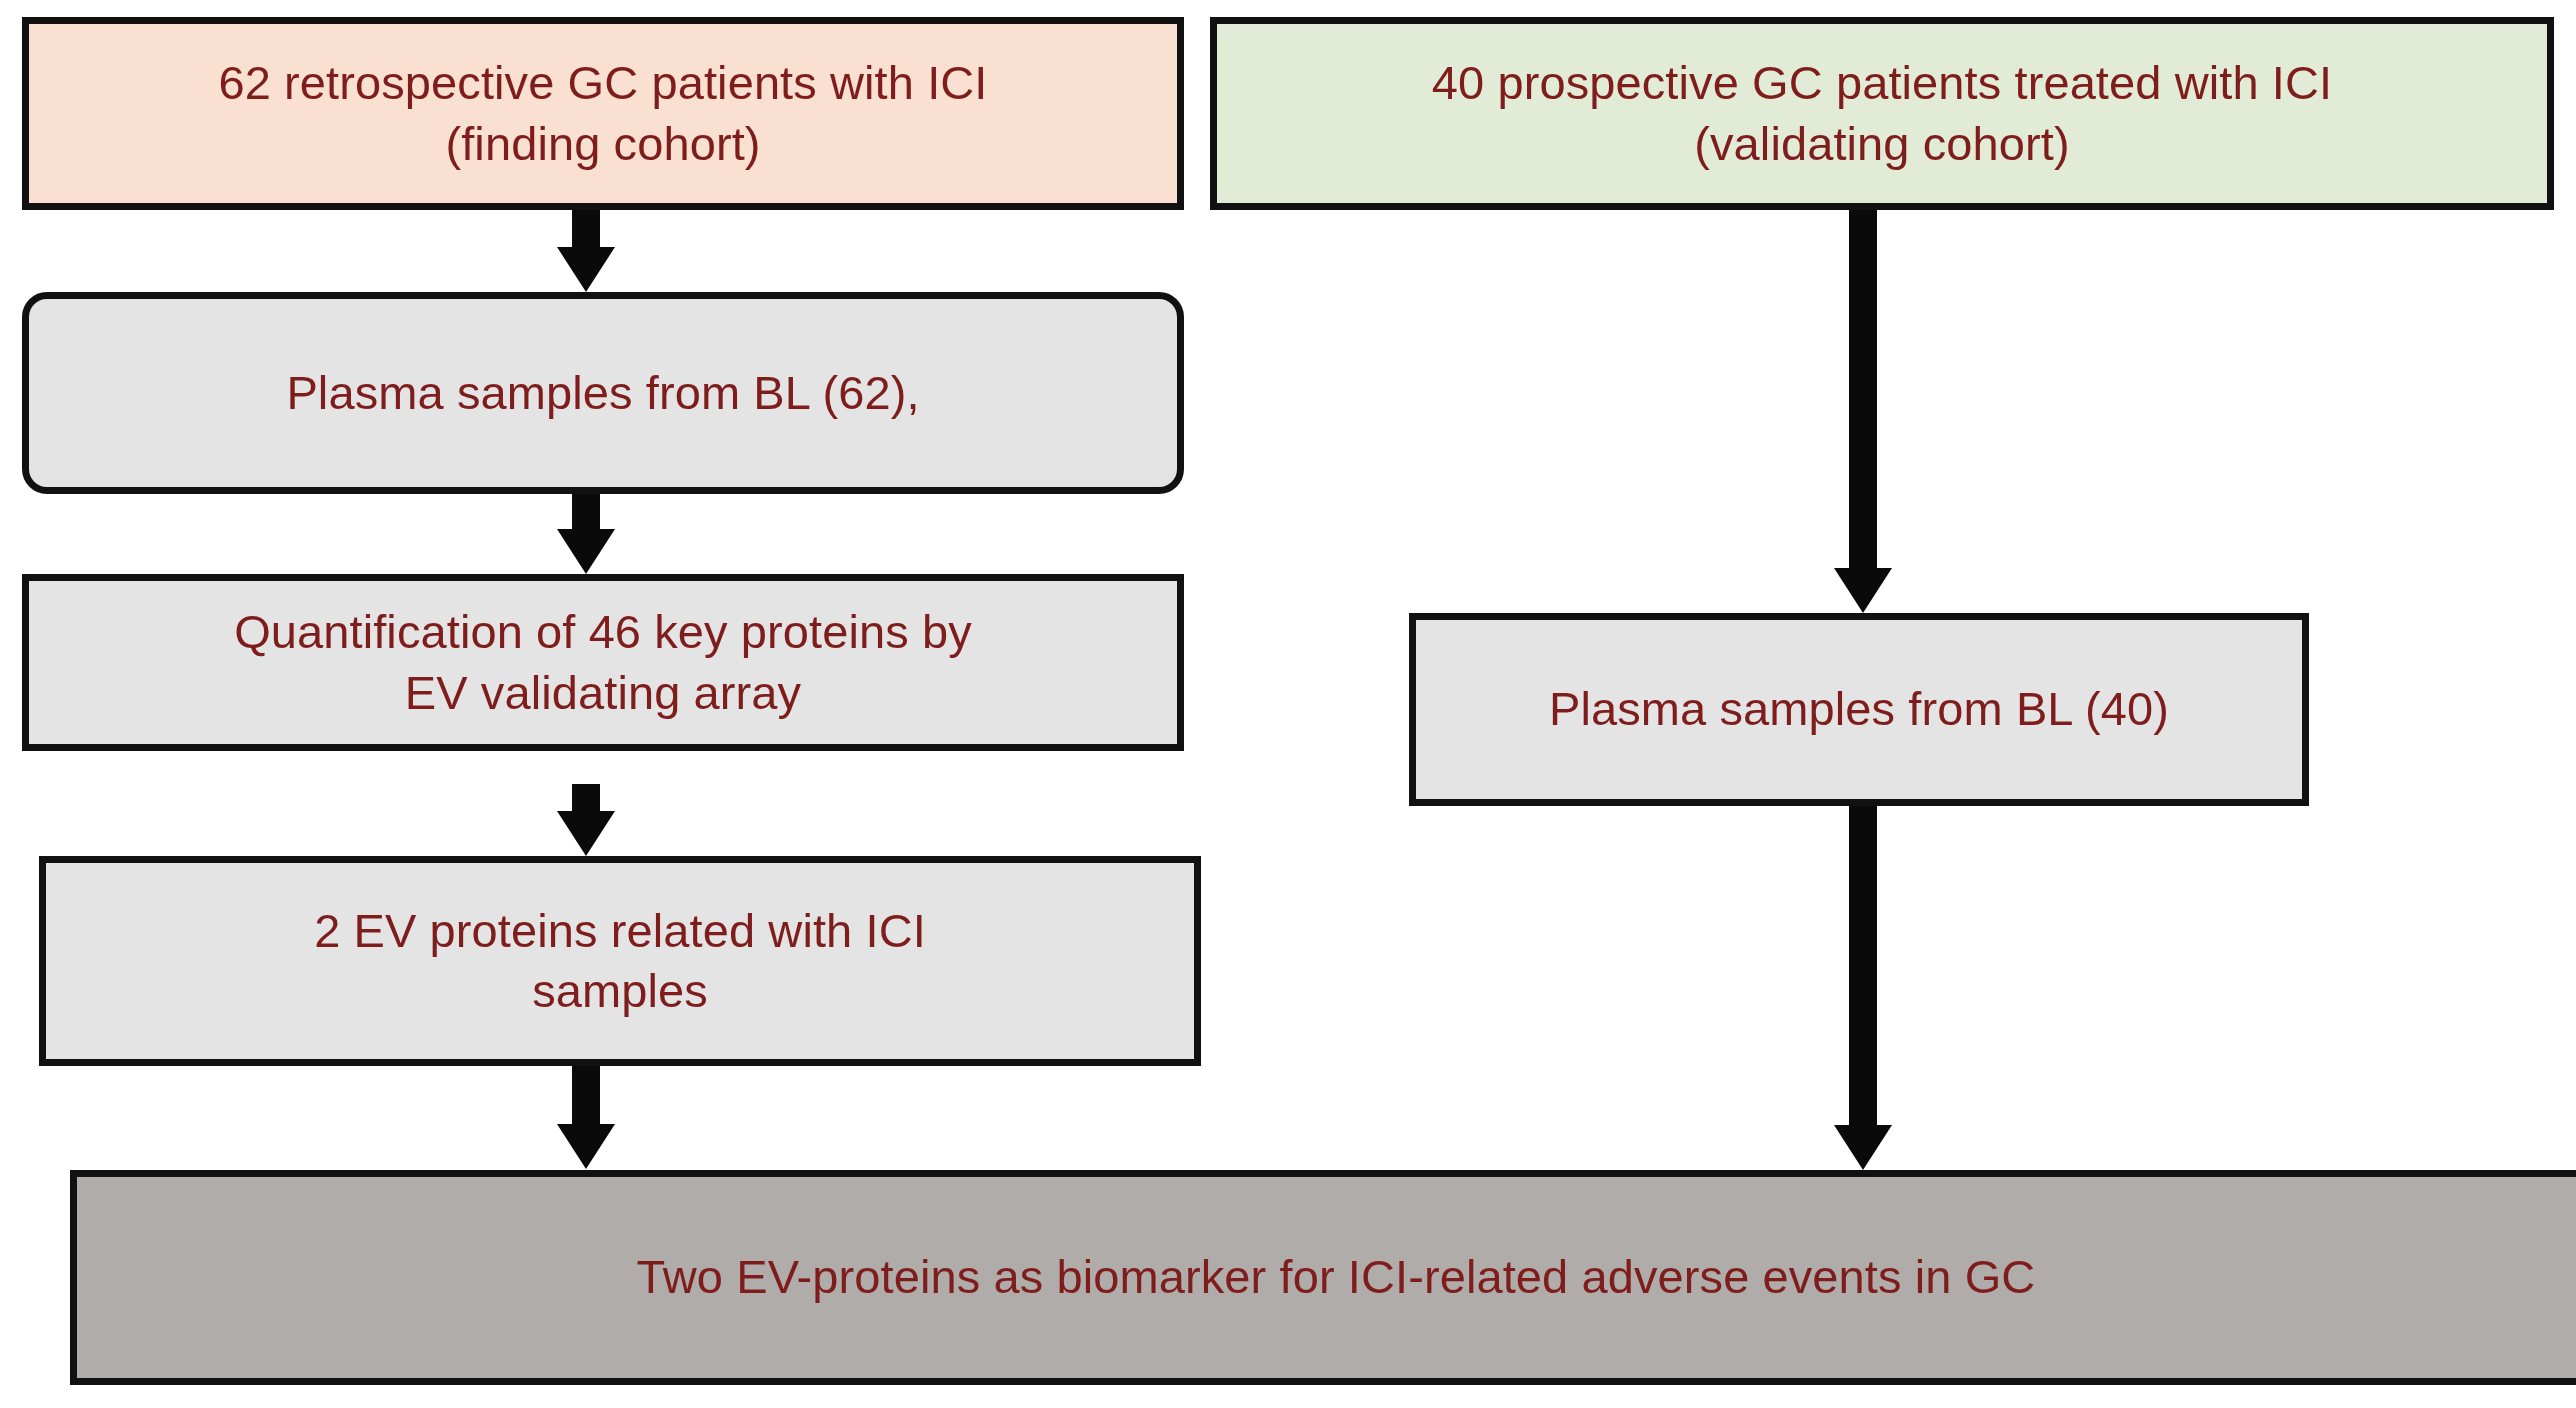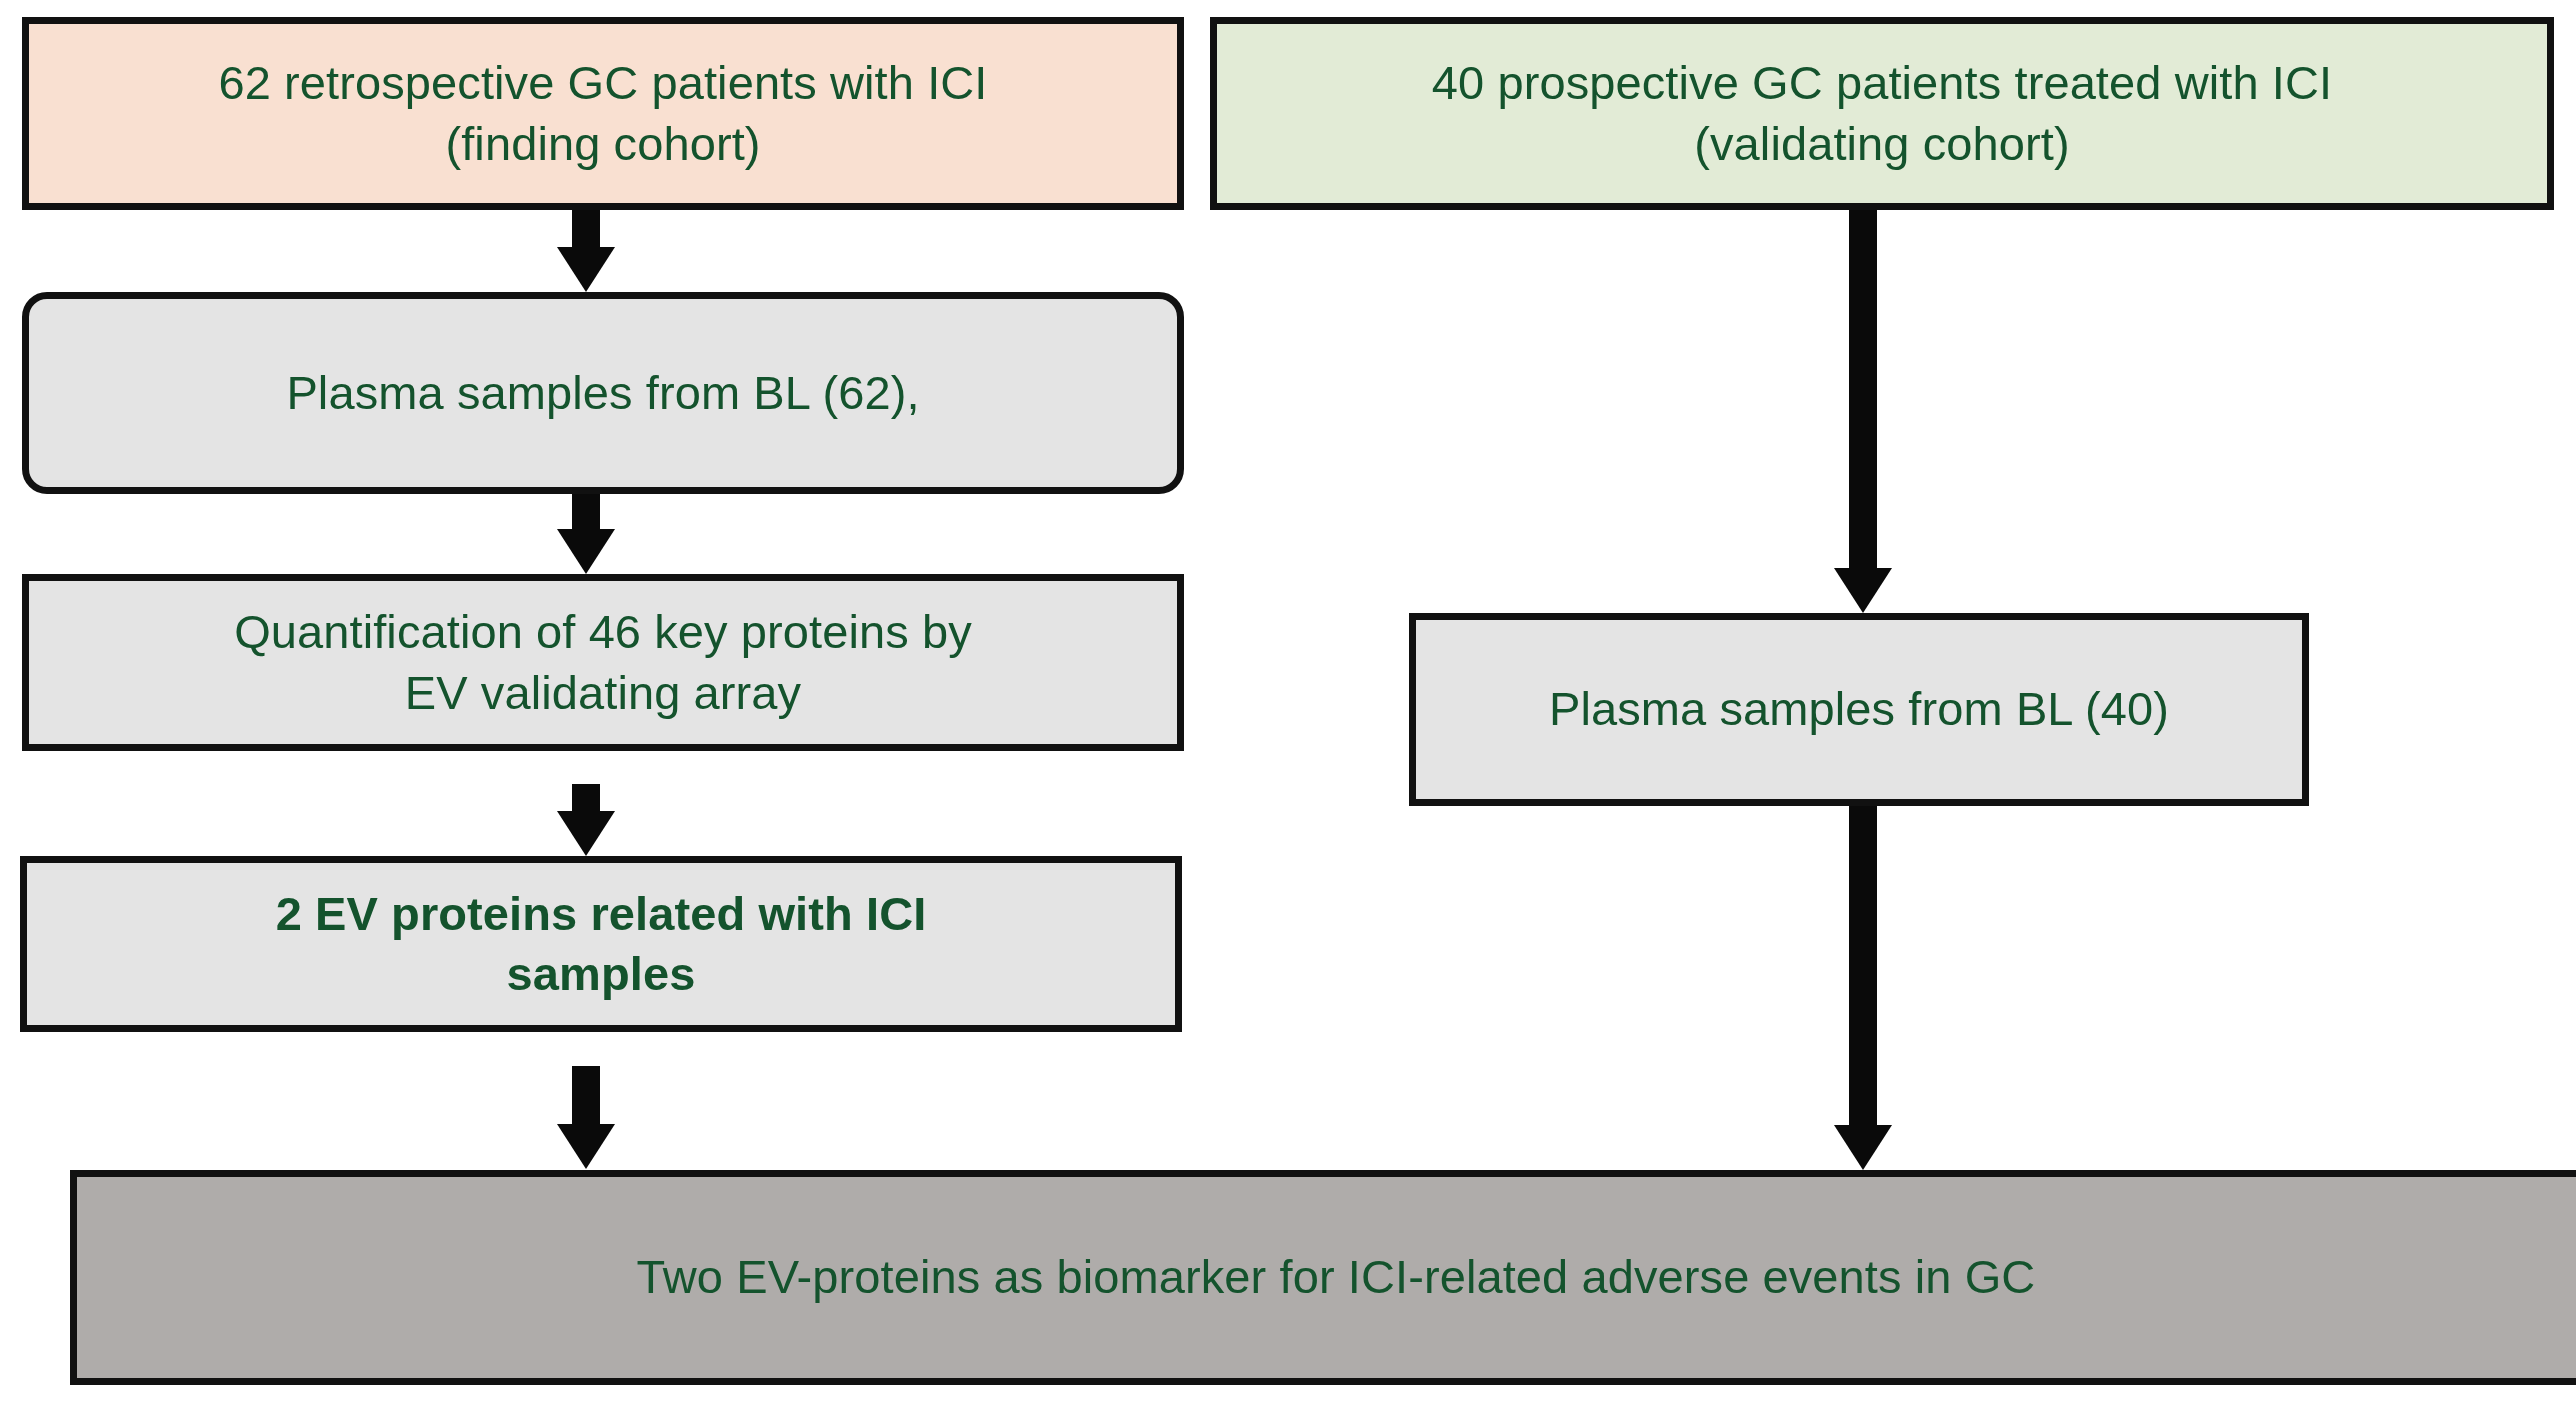--- a/index.html
+++ b/index.html
@@ -18,21 +18,21 @@
     overflow: hidden;
   }
   .node {
     position: absolute;
     box-sizing: border-box;
     border: 7px solid #111111;
     display: flex;
     align-items: center;
     justify-content: center;
     text-align: center;
-    color: #14532d;
+    color: #7f1d1d;
     font-size: 47px;
     line-height: 1.28;
     font-weight: 400;
     letter-spacing: 0.1px;
     padding: 3.1px 14px;
   }
   .node .txt {
     display: block;
     width: 100%;
     white-space: pre-line;
@@ -105,21 +105,21 @@
 
   <div class="node fill-gray" style="left:22px; top:574px; width:1162px; height:177px;">
     <span class="txt"><span>Quantification of 46 key proteins by</span><br><span>EV validating array</span></span>
   </div>
 
   <div class="arrow" style="left:557px; top:784px; width:58px; height:72px;">
     <div class="stem" style="width:28px; height:31px;"></div>
     <div class="head"></div>
   </div>
 
-  <div class="node fill-gray" style="left:20px; top:856px; width:1162px; height:176px;font-weight:bold;">
+  <div class="node fill-gray" style="left:39px; top:856px; width:1162px; height:210px;">
     <span class="txt"><span>2 EV proteins related with ICI</span><br><span>samples</span></span>
   </div>
 
   <div class="arrow" style="left:557px; top:1066px; width:58px; height:103px;">
     <div class="stem" style="width:28px; height:63px;"></div>
     <div class="head"></div>
   </div>
 
   <div class="node fill-gray" style="left:1409px; top:613px; width:900px; height:193px;">
     <span class="txt">Plasma samples from BL (40)</span>

